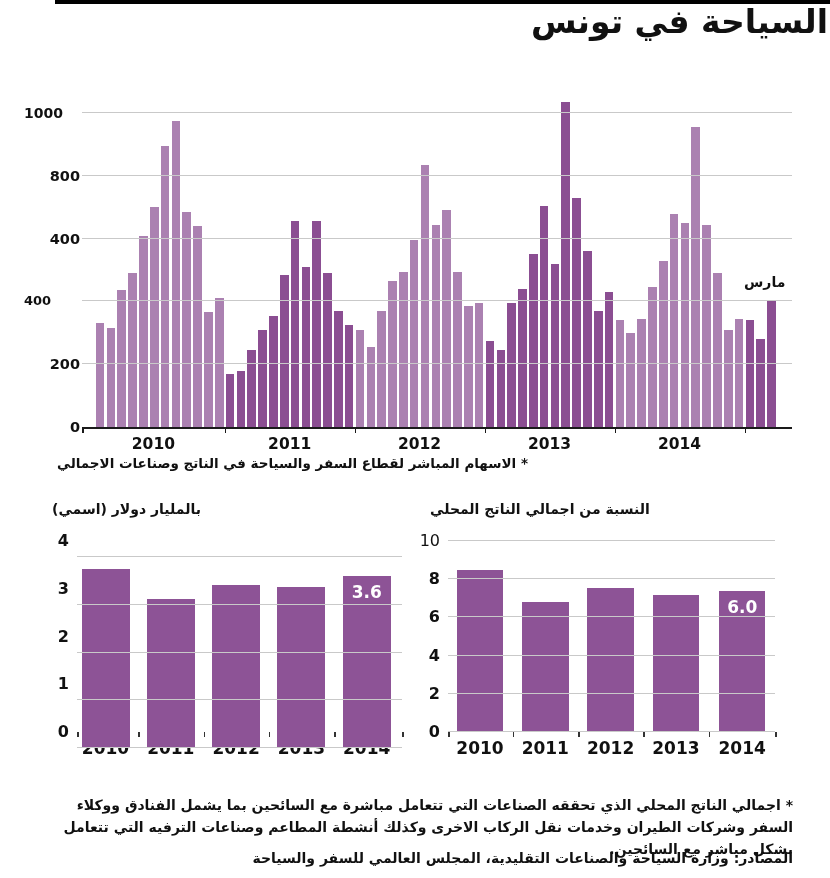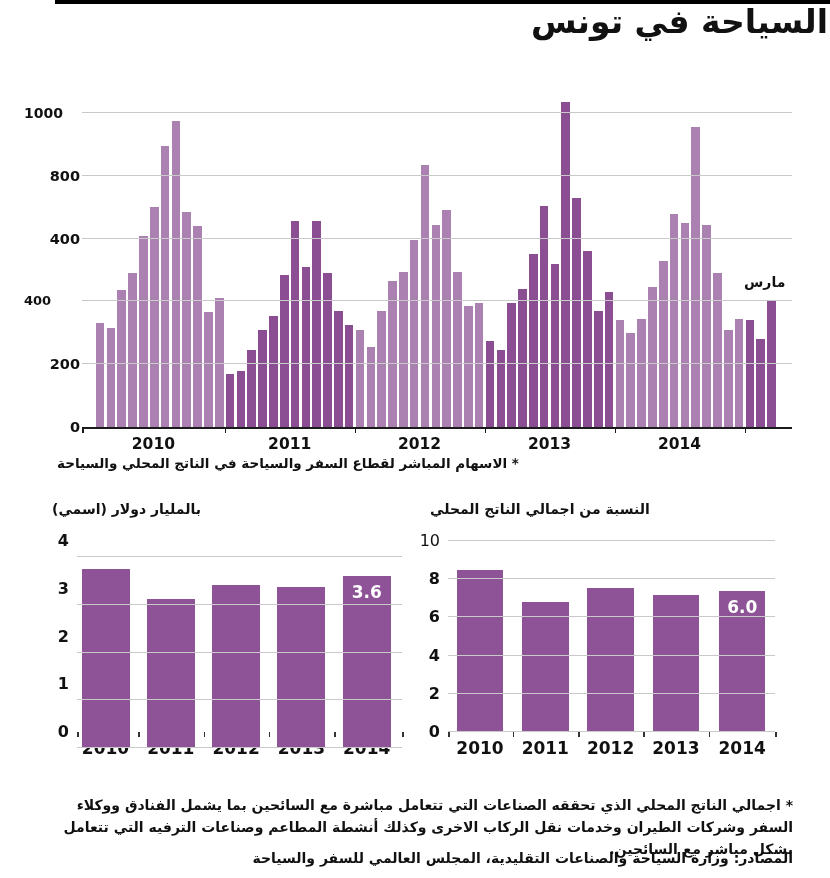--- a/index.html
+++ b/index.html
@@ -93,21 +93,21 @@
         <div style="position: absolute; bottom: 0px; left: 685.26px; width: 8.6px; height: 125.6px; background: rgb(139, 78, 146); z-index: 1;"></div>
         <div style="position: absolute; left: 0px; width: 100%; height: 1px; background: rgb(201, 201, 201); z-index: 3; bottom: 62.8px;"></div>
         <div style="position: absolute; left: 0px; width: 100%; height: 1px; background: rgb(201, 201, 201); z-index: 3; bottom: 125.6px;"></div>
         <div style="position: absolute; left: 0px; width: 100%; height: 1px; background: rgb(201, 201, 201); z-index: 3; bottom: 188.4px;"></div>
         <div style="position: absolute; left: 0px; width: 100%; height: 1px; background: rgb(201, 201, 201); z-index: 3; bottom: 251.2px;"></div>
         <div style="position: absolute; left: 0px; width: 100%; height: 1px; background: rgb(201, 201, 201); z-index: 3; bottom: 314px;"></div>
       </div>
     <div id="march-label" class="rtl" style="left: 744px; top: 274px;">مارس</div>
   </div>
 
-  <div id="mid-note" class="abs rtl">* الاسهام المباشر لقطاع السفر والسياحة في الناتج المحلي والسياحة</div>
+  <div id="mid-note" class="abs rtl">* الاسهام المباشر لقطاع السفر والسياحة في الناتج وصناعات الاجمالي</div>
 
   <div id="left-chart">
     <div class="chart-title rtl" style="left:52px;top:501px;">بالمليار دولار (اسمي)</div>
     <div id="left-plot" class="plot" style="left: 77px; top: 557px; width: 325px; height: 191px;">
         <div style="position: absolute; bottom: 0px; left: 4.5px; width: 48px; height: 179.1px; background: rgb(141, 83, 150); z-index: 1;"></div>
         <div style="position: absolute; bottom: 0px; left: 69.8px; width: 48px; height: 149px; background: rgb(141, 83, 150); z-index: 1;"></div>
         <div style="position: absolute; bottom: 0px; left: 135.1px; width: 48px; height: 162.8px; background: rgb(141, 83, 150); z-index: 1;"></div>
         <div style="position: absolute; bottom: 0px; left: 200.4px; width: 48px; height: 160.9px; background: rgb(141, 83, 150); z-index: 1;"></div>
         <div style="position: absolute; bottom: 0px; left: 265.7px; width: 48px; height: 171.9px; background: rgb(141, 83, 150); z-index: 1;"></div>
         <div style="position: absolute; left: 0px; width: 100%; height: 1px; background: rgb(201, 201, 201); z-index: 3; bottom: 0px;"></div>

